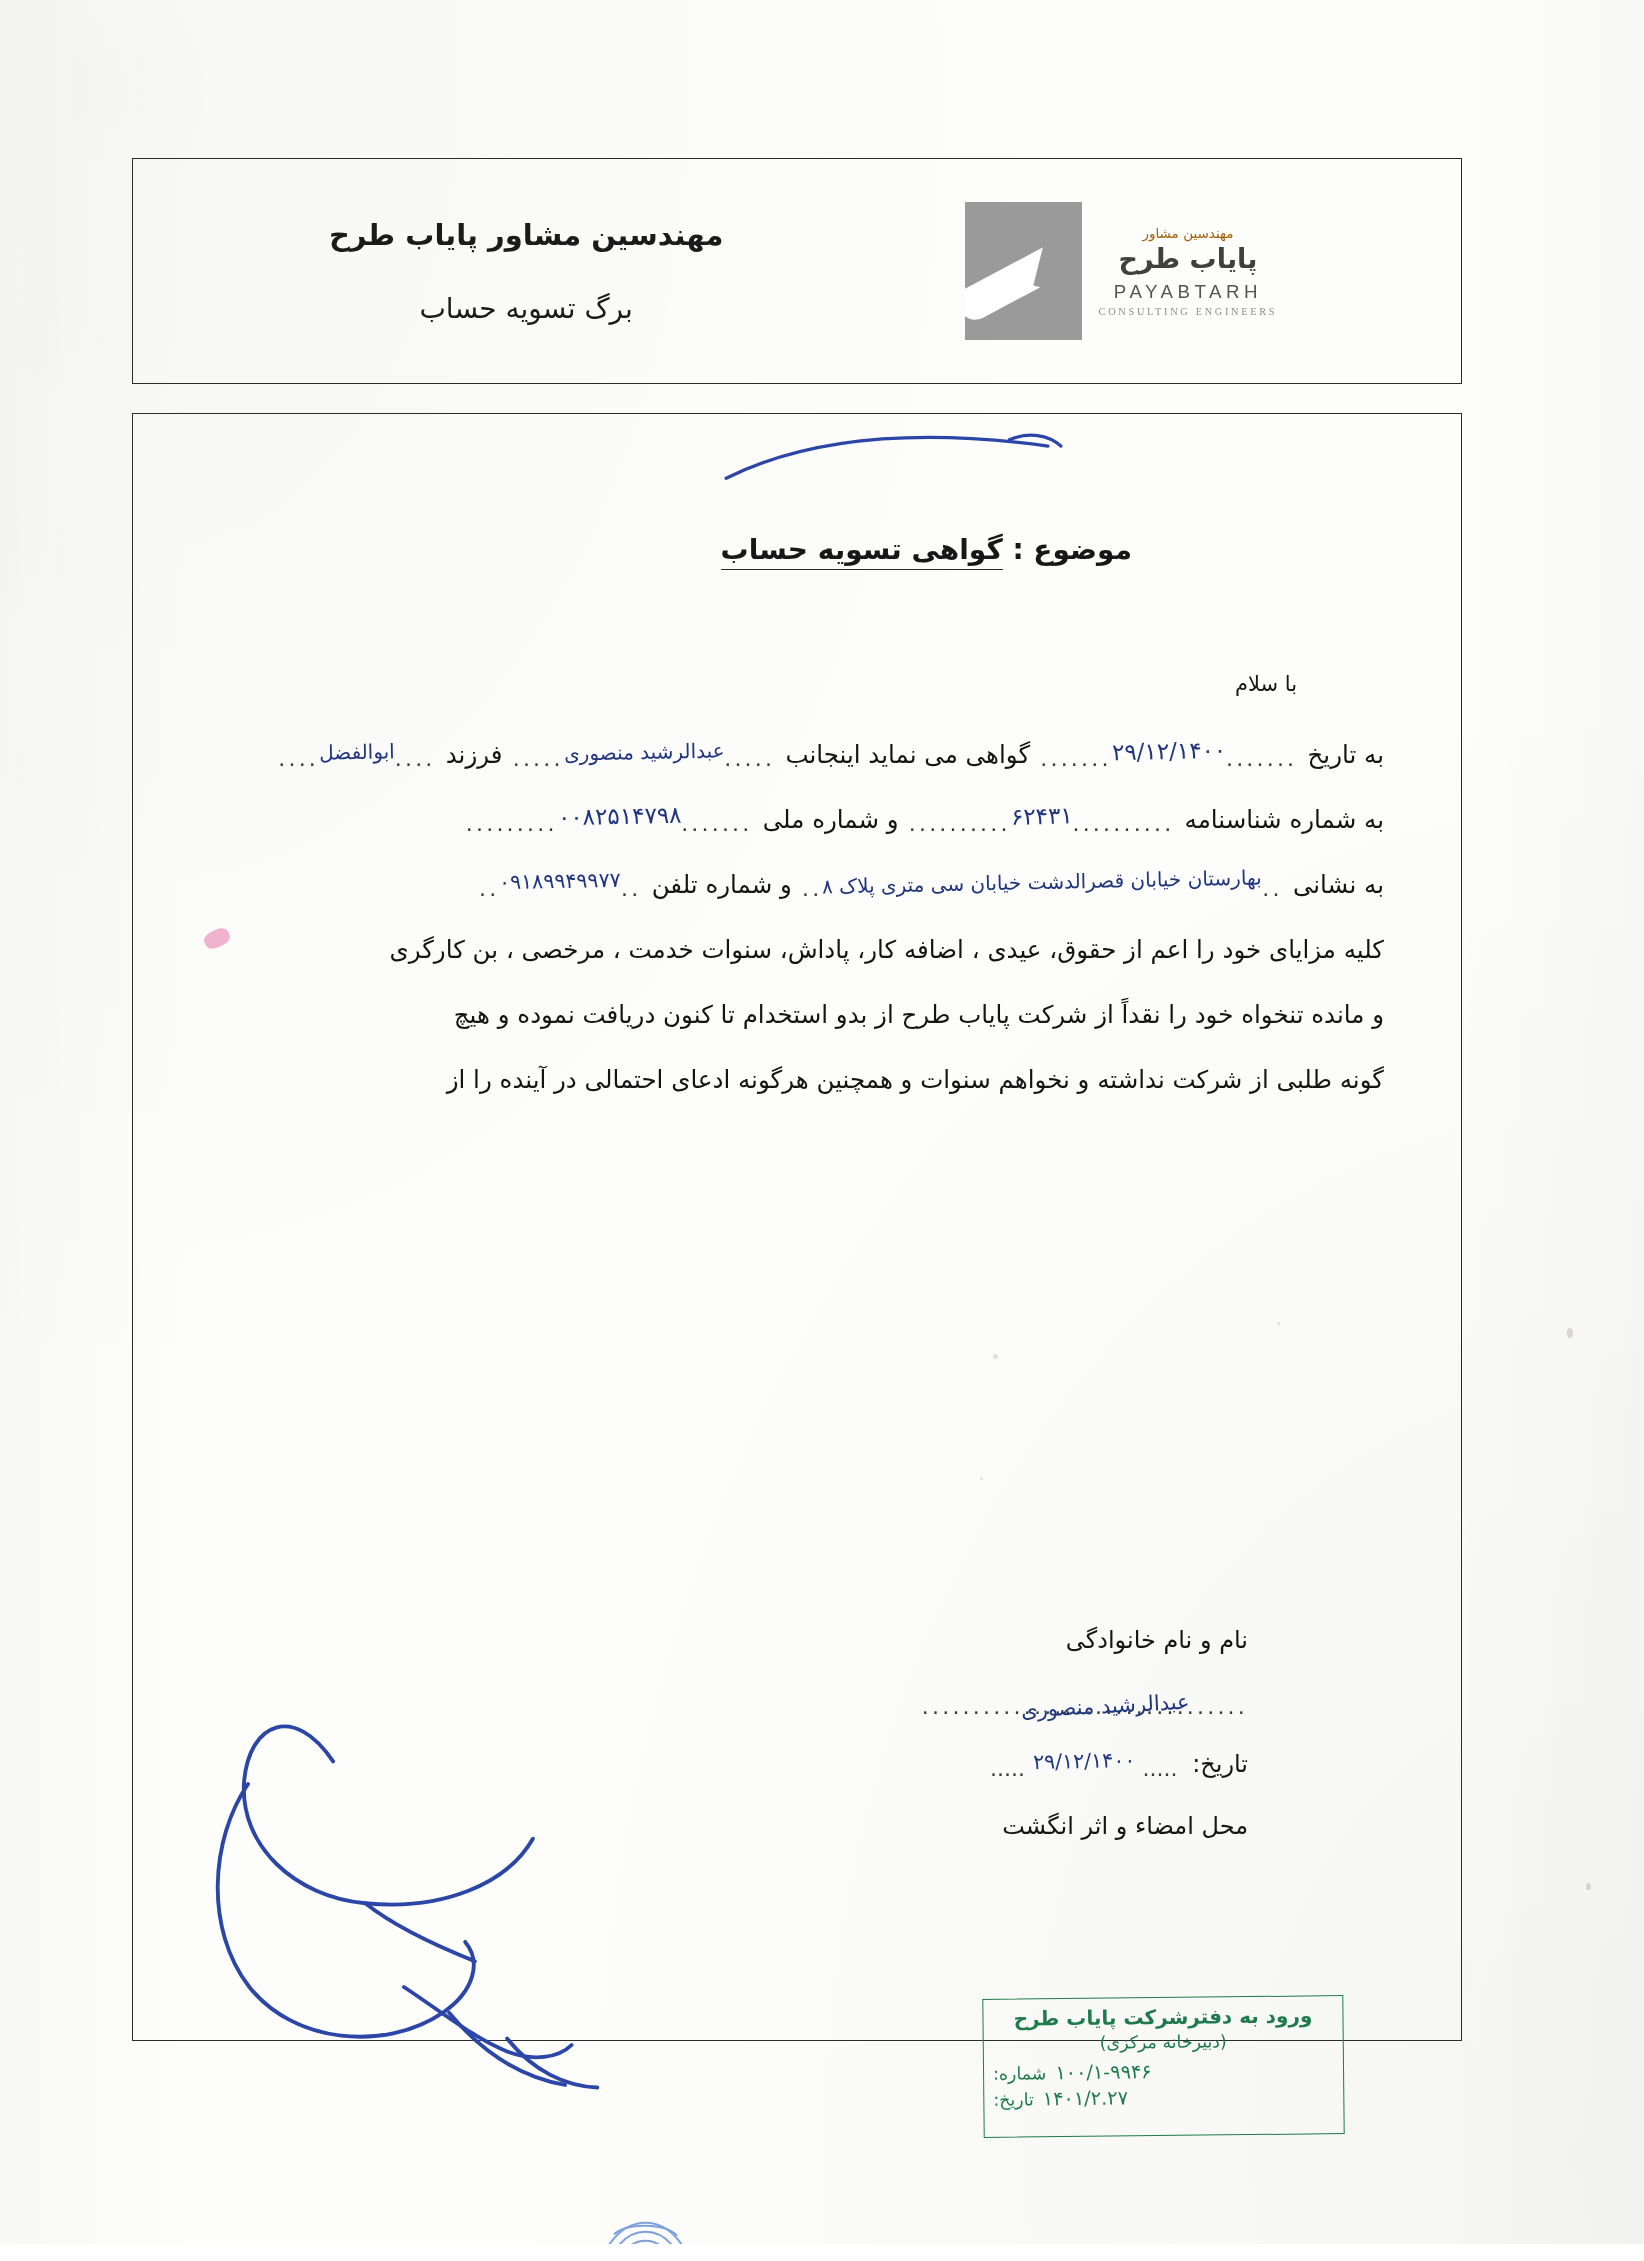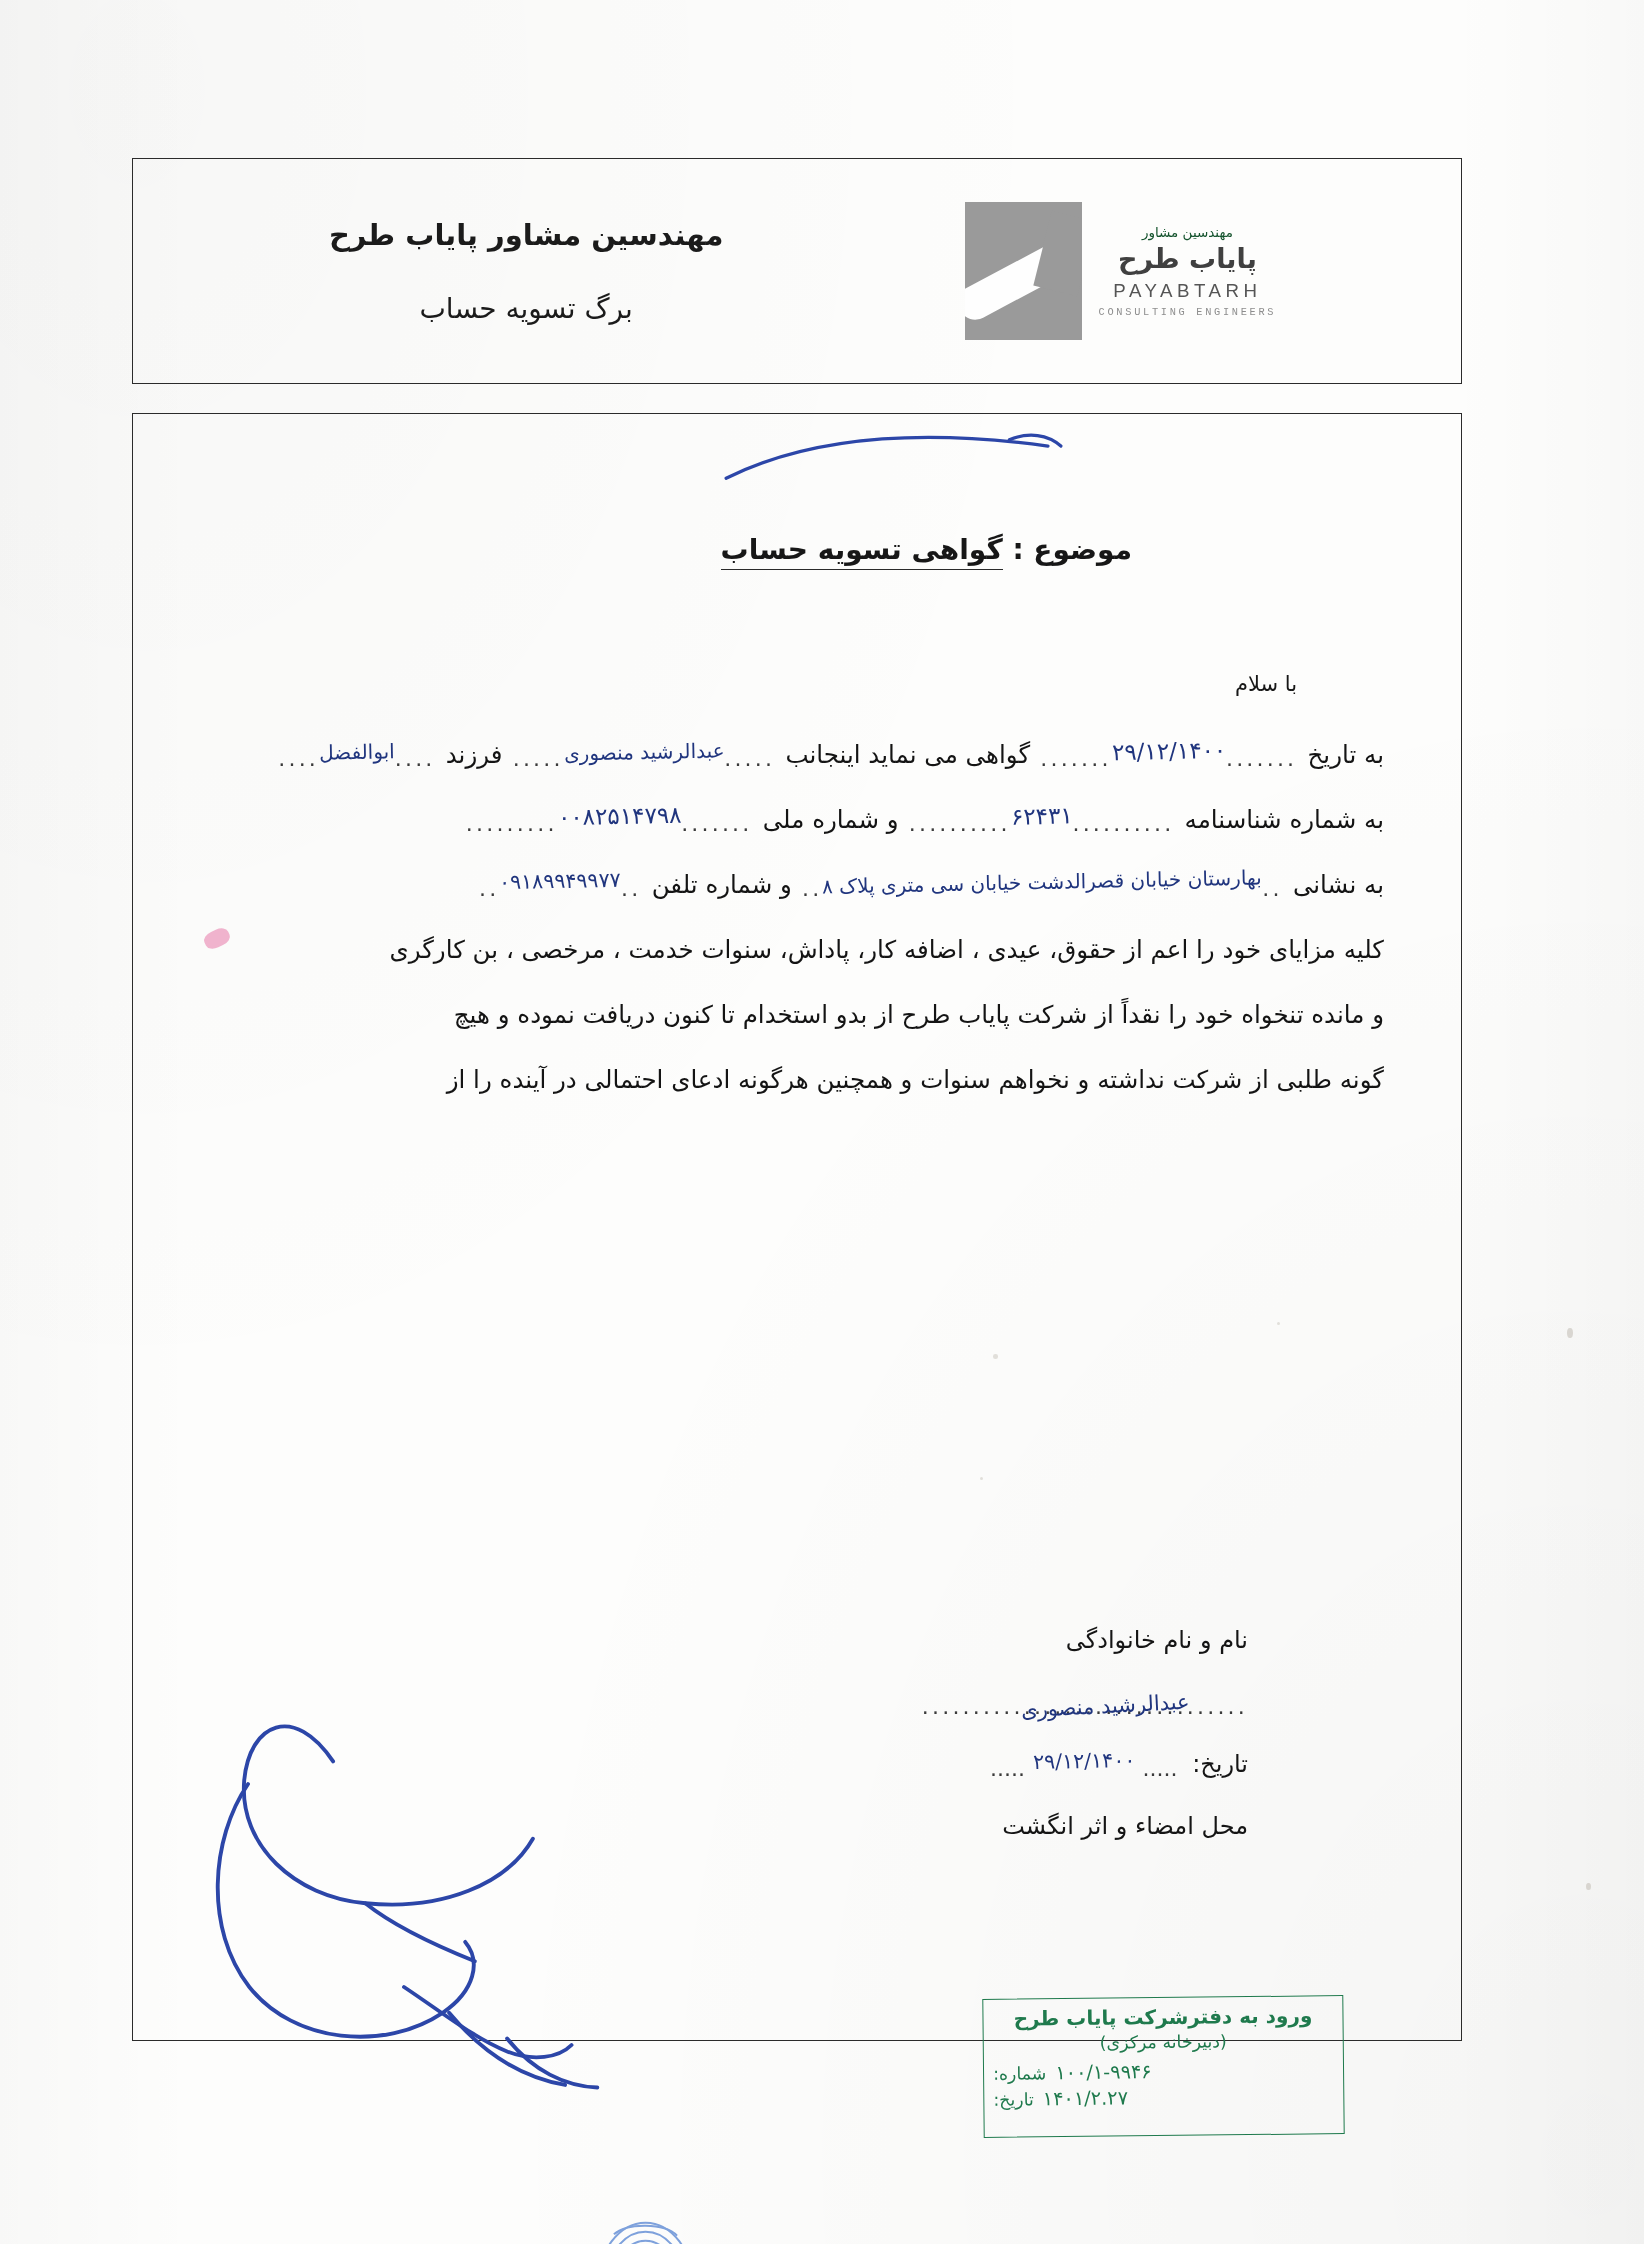--- a/index.html
+++ b/index.html
@@ -78,21 +78,21 @@
     padding-right: 6.4px;
     padding-left: 19.3px;
     gap: 17px;
   }
   .logo-text {
     text-align: center;
     color: #3a3a3a;
   }
   .logo-text .small-top {
     font-size: 13.5px;
-    color: #14532d;
+    color: #a16207;
     margin-bottom: 2.6px;
   }
   .logo-text .fa-name {
     font-size: 27px;
     font-weight: bold;
     color: #404040;
     letter-spacing: -0.6px;
     margin-bottom: 6.4px;
   }
   .logo-text .en-name {
@@ -101,21 +101,21 @@
     color: #555;
     direction: ltr;
     font-family: "Liberation Sans", sans-serif;
     margin-bottom: 3.9px;
   }
   .logo-text .en-sub {
     font-size: 10.3px;
     letter-spacing: 2.7px;
     color: #8d8d8d;
     direction: ltr;
-    font-family: Liberation Mono, monospace;
+    font-family: Liberation Serif, serif;
   }
   .logo-mark {
     width: 117px;
     height: 138px;
     background: #9a9a9a;
     position: relative;
     overflow: hidden;
     flex: none;
   }
   .logo-mark .swoosh {

